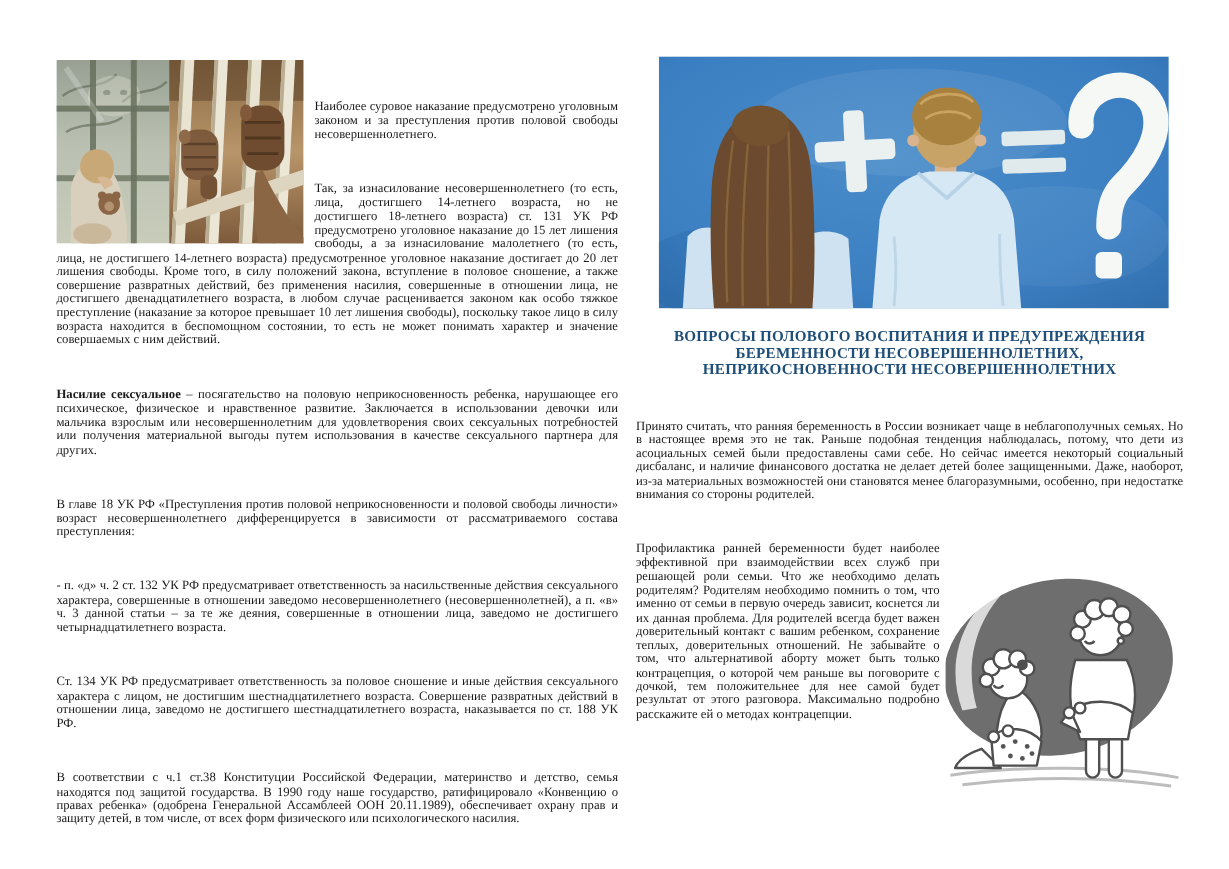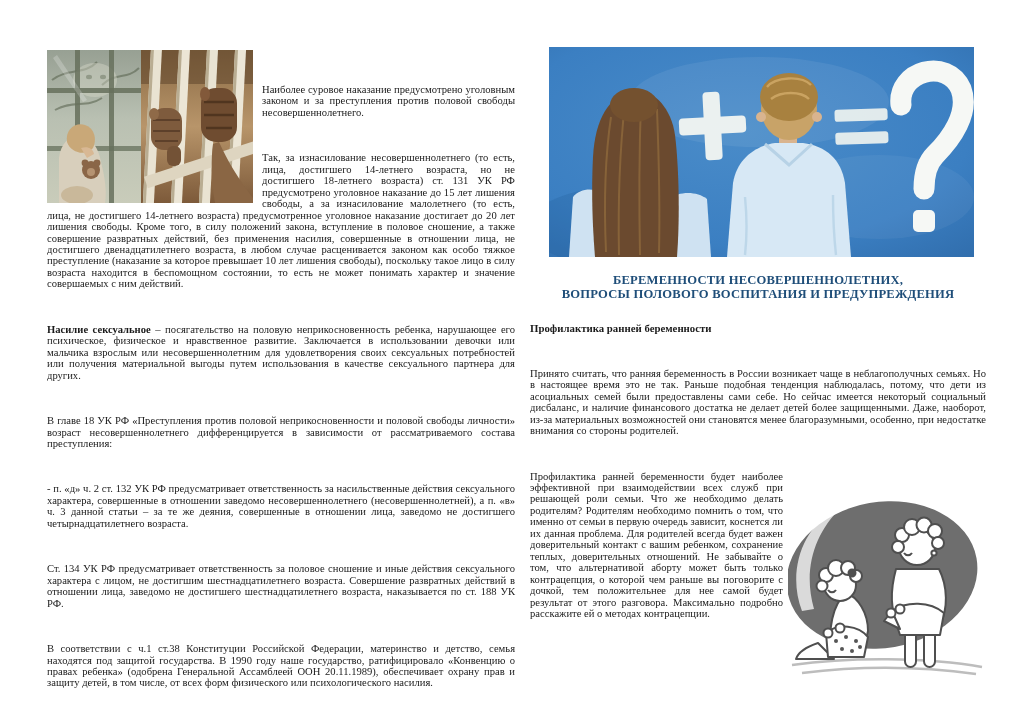--- a/index.html
+++ b/index.html
@@ -159,26 +159,26 @@
         <text x="312" y="80" font-family="Liberation Sans, sans-serif" font-size="10" fill="transparent">=</text>
         <g>
           <path d="M352 58 C 348 24 398 10 412 42 C 421 66 402 92 386 108 C 378 116 375 127 375 142" stroke="#f6f8f5" stroke-width="21" fill="none" stroke-linecap="round"></path>
           <rect x="364" y="163" width="22" height="22" rx="5" fill="#f6f8f5"></rect>
         </g>
         <text x="380" y="120" font-family="Liberation Sans, sans-serif" font-size="10" fill="transparent">?</text>
       </svg>
     </div>
 
     <div class="r-title">
+      <div>ВОПРОСЫ ПОЛОВОГО ВОСПИТАНИЯ И ПРЕДУПРЕЖДЕНИЯ</div>
       <div>БЕРЕМЕННОСТИ НЕСОВЕРШЕННОЛЕТНИХ,</div>
-      <div>ВОПРОСЫ ПОЛОВОГО ВОСПИТАНИЯ И ПРЕДУПРЕЖДЕНИЯ</div>
+      <div>НЕПРИКОСНОВЕННОСТИ НЕСОВЕРШЕННОЛЕТНИХ</div>
     </div>
 
     <div class="r-body">
-      <p class="subheading">Профилактика ранней беременности</p>
       <p class="body-text">Принято считать, что ранняя беременность в России возникает чаще в неблагополучных семьях. Но в настоящее время это не так. Раньше подобная тенденция наблюдалась, потому,  что дети из асоциальных семей были предоставлены сами себе. Но сейчас имеется некоторый социальный дисбаланс, и наличие финансового достатка не делает детей более защищенными. Даже, наоборот, из-за материальных возможностей они становятся менее благоразумными, особенно, при недостатке внимания со стороны родителей.</p>
 
       <div>
         <div class="illu-wrap">
           <svg width="198" height="205" viewBox="0 0 198 205" xmlns="http://www.w3.org/2000/svg">
             <ellipse cx="94" cy="102" rx="96" ry="73" fill="#6e6e6e" transform="rotate(-10 94 102)"></ellipse>
             <path d="M14 138 C -2 96 16 48 58 30 C 28 56 14 94 26 136 Z" fill="#ffffff" opacity="0.75"></path>
 
             <path d="M4 192 C 60 184 140 184 194 194 M 14 200 C 70 193 130 193 188 201" stroke="#bdbdbd" stroke-width="2.5" fill="none"></path>
 

